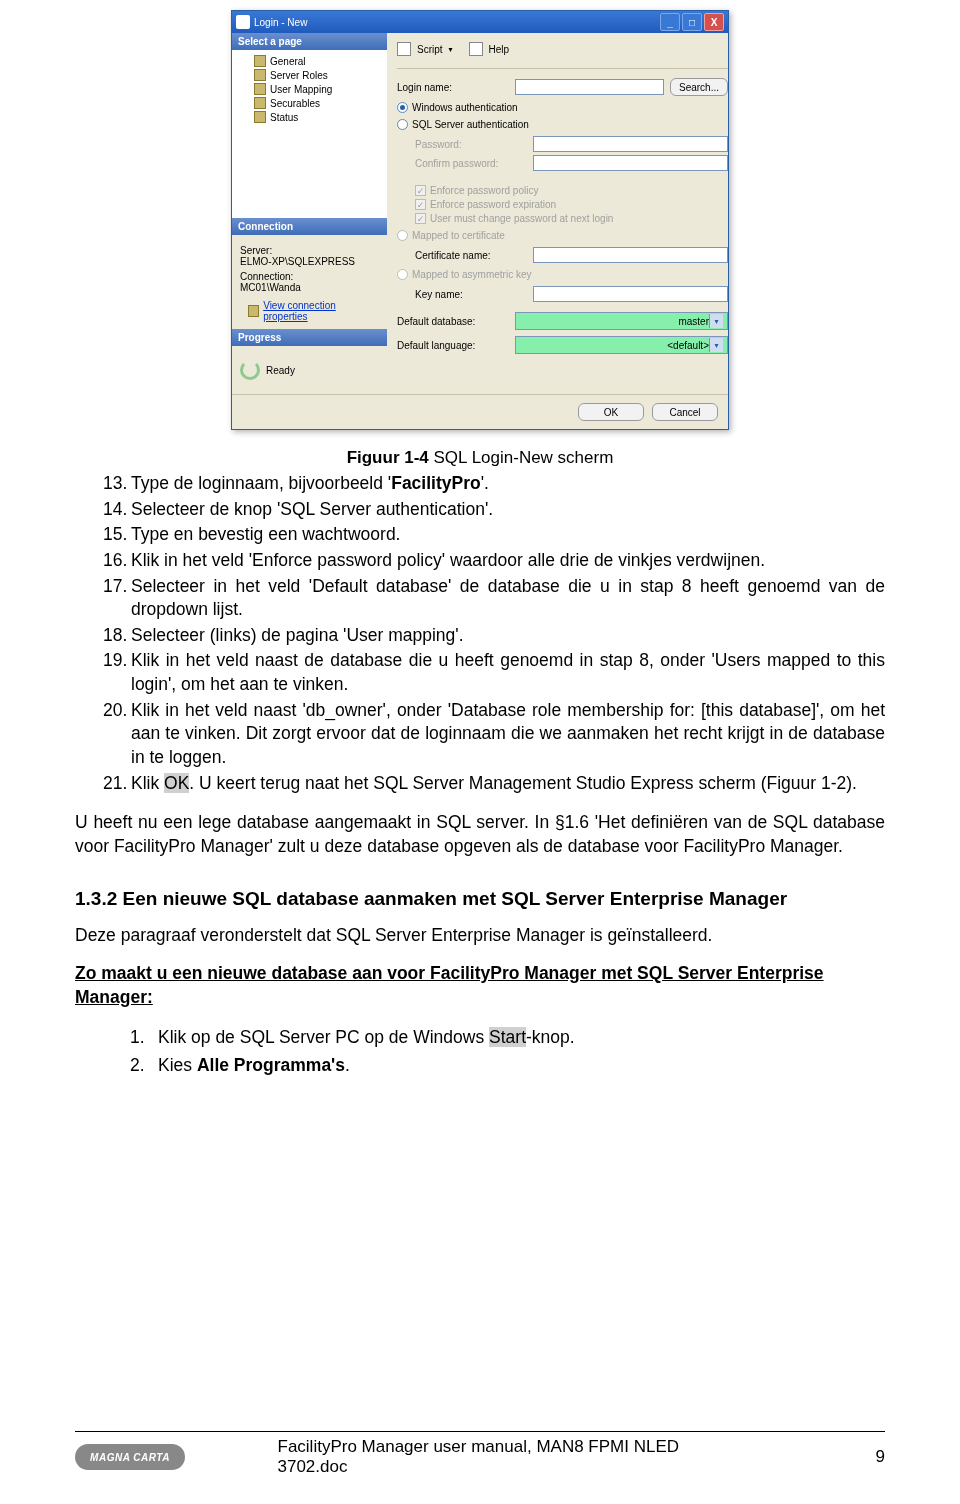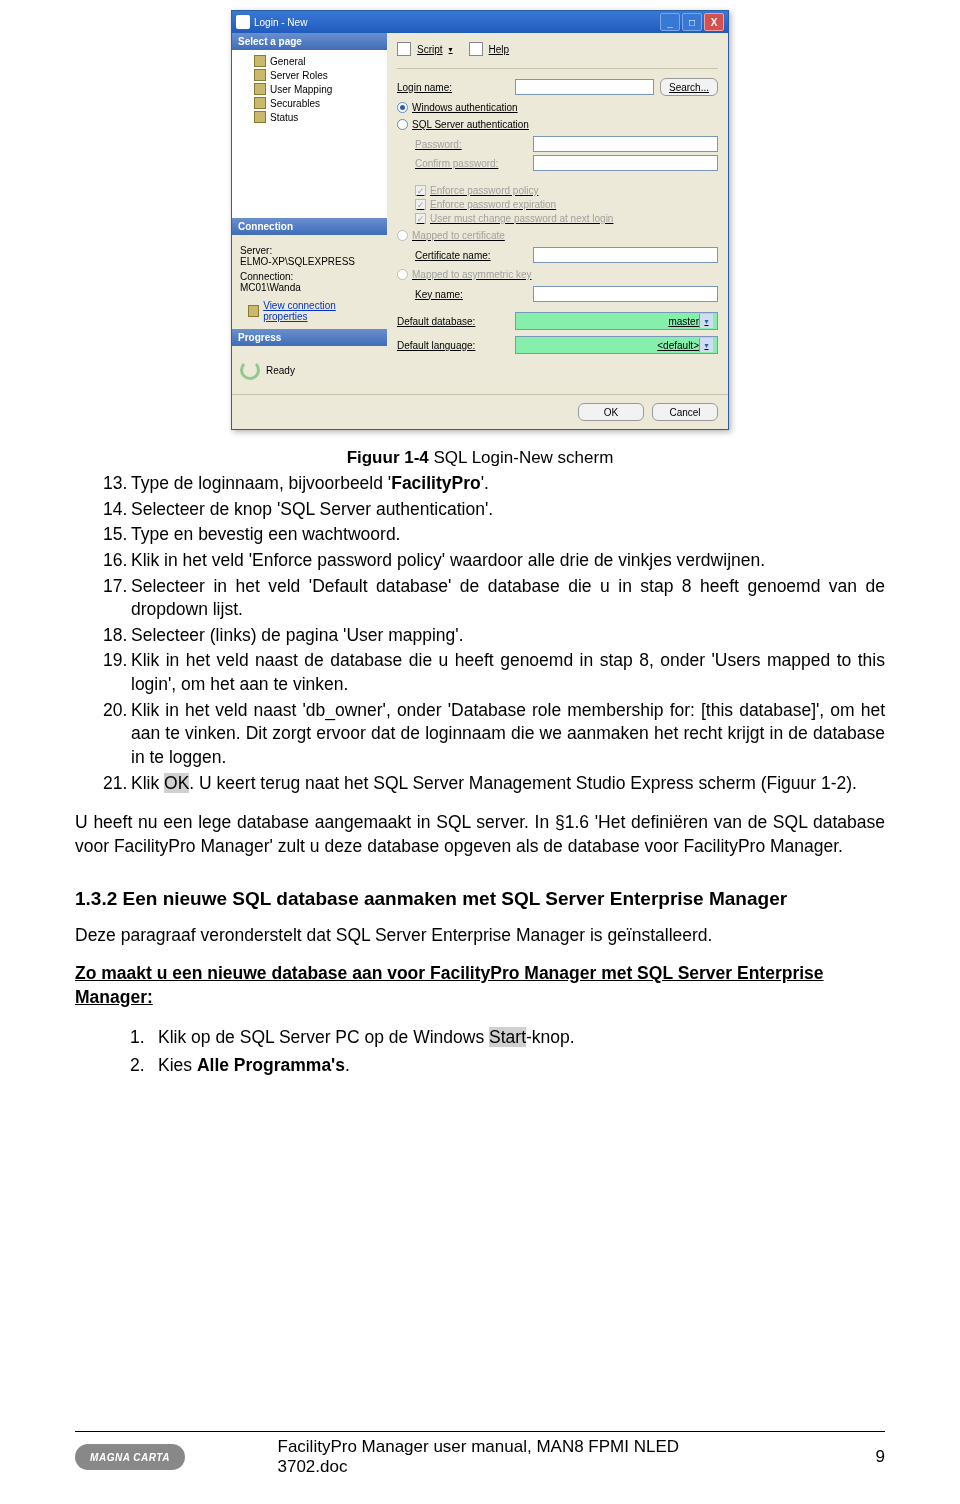--- a/index.html
+++ b/index.html
@@ -95,24 +95,23 @@
   }
   .spinner {
     width: 20px; height: 20px;
     border: 3px solid #8fc98f;
     border-top-color: transparent;
     border-radius: 50%;
   }
   .mainpane {
     flex: 1;
     background: #ece9d8;
-    padding: 6px 10px 6px 10px;
+    padding: 6px 0 6px 10px;
     display: flex;
     flex-direction: column;
-    text-decoration: underline;
   }
   .toolbar {
     display: flex; align-items: center; gap: 6px;
     padding: 3px 0 6px 0;
     font-size: 10px;
   }
   .tb-icon {
     width: 14px; height: 14px;
     background: #fff; border: 1px solid #888;
     display: inline-block;

